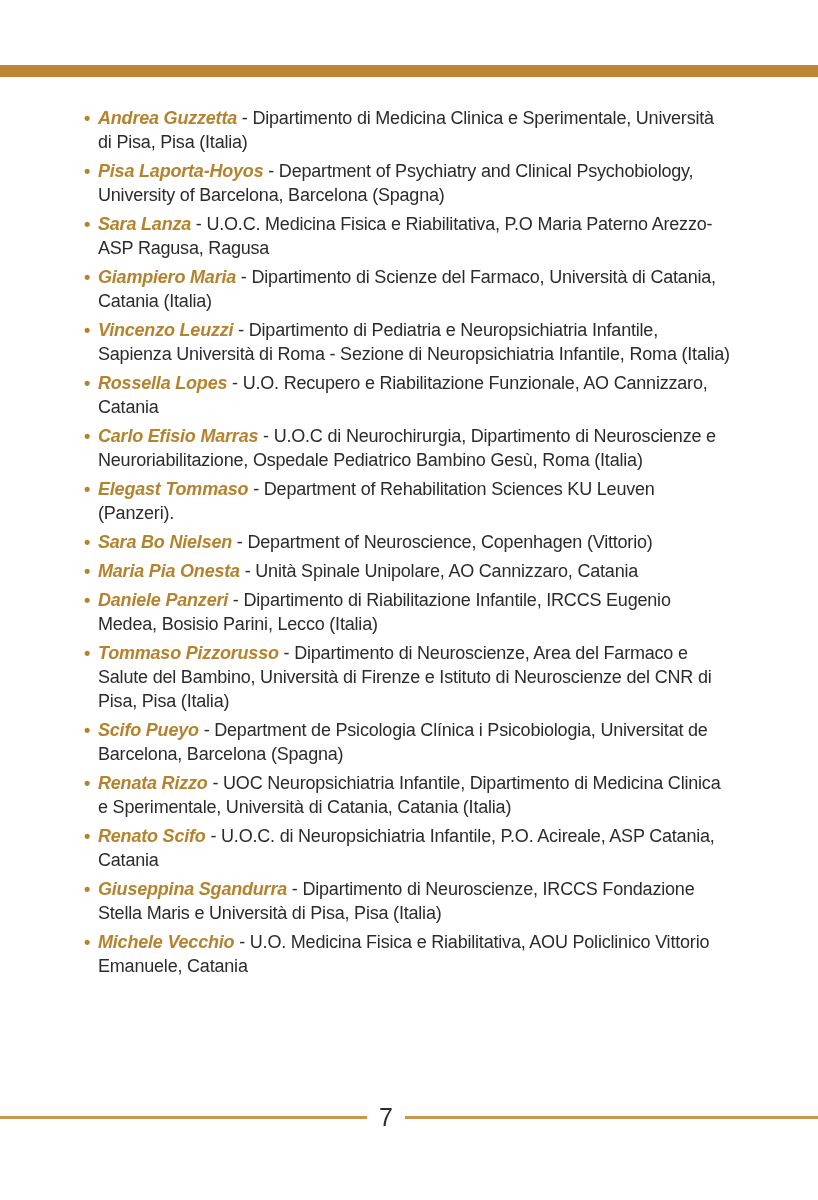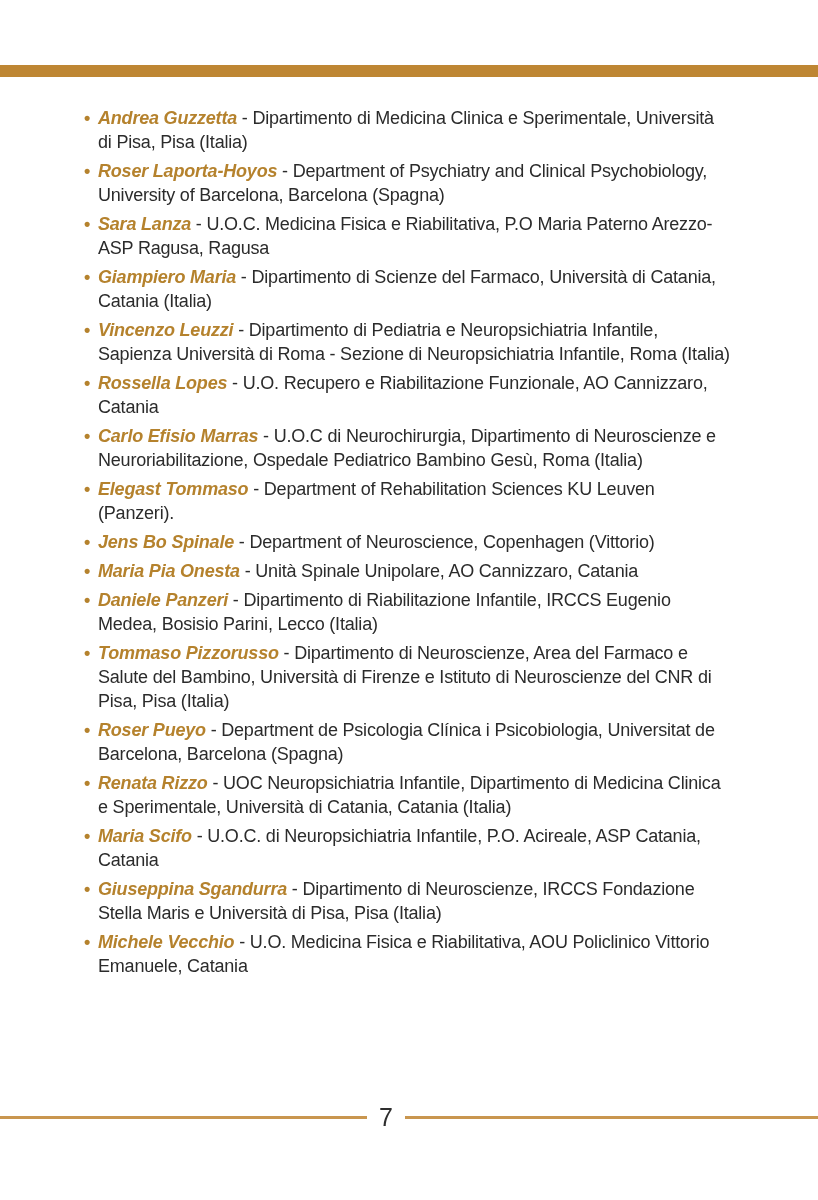--- a/index.html
+++ b/index.html
@@ -79,21 +79,21 @@
 
 <div class="content">
   <ul class="faculty-list">
   <li>
     <span class="bullet">•</span>
     <span class="person-name">Andrea Guzzetta</span><span class="separator"> - </span><span class="affiliation">Dipartimento di Medicina Clinica e Sperimentale, Università di Pisa, Pisa (Italia)</span>
   </li>
 
   <li>
     <span class="bullet">•</span>
-    <span class="person-name">Roser Laporta-Hoyos</span><span class="separator"> - </span><span class="affiliation">Department of Psychiatry and Clinical Psychobiology, University of Barcelona, Barcelona (Spagna)</span>
+    <span class="person-name">Pisa Laporta-Hoyos</span><span class="separator"> - </span><span class="affiliation">Department of Psychiatry and Clinical Psychobiology, University of Barcelona, Barcelona (Spagna)</span>
   </li>
 
   <li>
     <span class="bullet">•</span>
     <span class="person-name">Sara Lanza</span><span class="separator"> - </span><span class="affiliation">U.O.C. Medicina Fisica e Riabilitativa, P.O Maria Paterno Arezzo-ASP Ragusa, Ragusa</span>
   </li>
 
   <li>
     <span class="bullet">•</span>
     <span class="person-name">Giampiero Maria</span><span class="separator"> - </span><span class="affiliation">Dipartimento di Scienze del Farmaco, Università di Catania, Catania (Italia)</span>
@@ -114,51 +114,51 @@
     <span class="person-name">Carlo Efisio Marras</span><span class="separator"> - </span><span class="affiliation">U.O.C di Neurochirurgia, Dipartimento di Neuroscienze e Neuroriabilitazione, Ospedale Pediatrico Bambino Gesù, Roma (Italia)</span>
   </li>
 
   <li>
     <span class="bullet">•</span>
     <span class="person-name">Elegast Tommaso</span><span class="separator"> - </span><span class="affiliation">Department of Rehabilitation Sciences KU Leuven (Panzeri).</span>
   </li>
 
   <li>
     <span class="bullet">•</span>
-    <span class="person-name">Jens Bo Spinale</span><span class="separator"> - </span><span class="affiliation">Department of Neuroscience, Copenhagen (Vittorio)</span>
+    <span class="person-name">Sara Bo Nielsen</span><span class="separator"> - </span><span class="affiliation">Department of Neuroscience, Copenhagen (Vittorio)</span>
   </li>
 
   <li>
     <span class="bullet">•</span>
     <span class="person-name">Maria Pia Onesta</span><span class="separator"> - </span><span class="affiliation">Unità Spinale Unipolare, AO Cannizzaro, Catania</span>
   </li>
 
   <li>
     <span class="bullet">•</span>
     <span class="person-name">Daniele Panzeri</span><span class="separator"> - </span><span class="affiliation">Dipartimento di Riabilitazione Infantile, IRCCS Eugenio Medea, Bosisio Parini, Lecco (Italia)</span>
   </li>
 
   <li>
     <span class="bullet">•</span>
     <span class="person-name">Tommaso Pizzorusso</span><span class="separator"> - </span><span class="affiliation">Dipartimento di Neuroscienze, Area del Farmaco e Salute del Bambino, Università di Firenze e Istituto di Neuroscienze del CNR di Pisa, Pisa (Italia)</span>
   </li>
 
   <li>
     <span class="bullet">•</span>
-    <span class="person-name">Roser Pueyo</span><span class="separator"> - </span><span class="affiliation">Department de Psicologia Clínica i Psicobiologia, Universitat de Barcelona, Barcelona (Spagna)</span>
+    <span class="person-name">Scifo Pueyo</span><span class="separator"> - </span><span class="affiliation">Department de Psicologia Clínica i Psicobiologia, Universitat de Barcelona, Barcelona (Spagna)</span>
   </li>
 
   <li>
     <span class="bullet">•</span>
     <span class="person-name">Renata Rizzo</span><span class="separator"> - </span><span class="affiliation">UOC Neuropsichiatria Infantile, Dipartimento di Medicina Clinica e Sperimentale, Università di Catania, Catania (Italia)</span>
   </li>
 
   <li>
     <span class="bullet">•</span>
-    <span class="person-name">Maria Scifo</span><span class="separator"> - </span><span class="affiliation">U.O.C. di Neuropsichiatria Infantile, P.O. Acireale, ASP Catania, Catania</span>
+    <span class="person-name">Renato Scifo</span><span class="separator"> - </span><span class="affiliation">U.O.C. di Neuropsichiatria Infantile, P.O. Acireale, ASP Catania, Catania</span>
   </li>
 
   <li>
     <span class="bullet">•</span>
     <span class="person-name">Giuseppina Sgandurra</span><span class="separator"> - </span><span class="affiliation">Dipartimento di Neuroscienze, IRCCS Fondazione Stella Maris e Università di Pisa, Pisa (Italia)</span>
   </li>
 
   <li>
     <span class="bullet">•</span>
     <span class="person-name">Michele Vecchio</span><span class="separator"> - </span><span class="affiliation">U.O. Medicina Fisica e Riabilitativa, AOU Policlinico Vittorio Emanuele, Catania</span>

